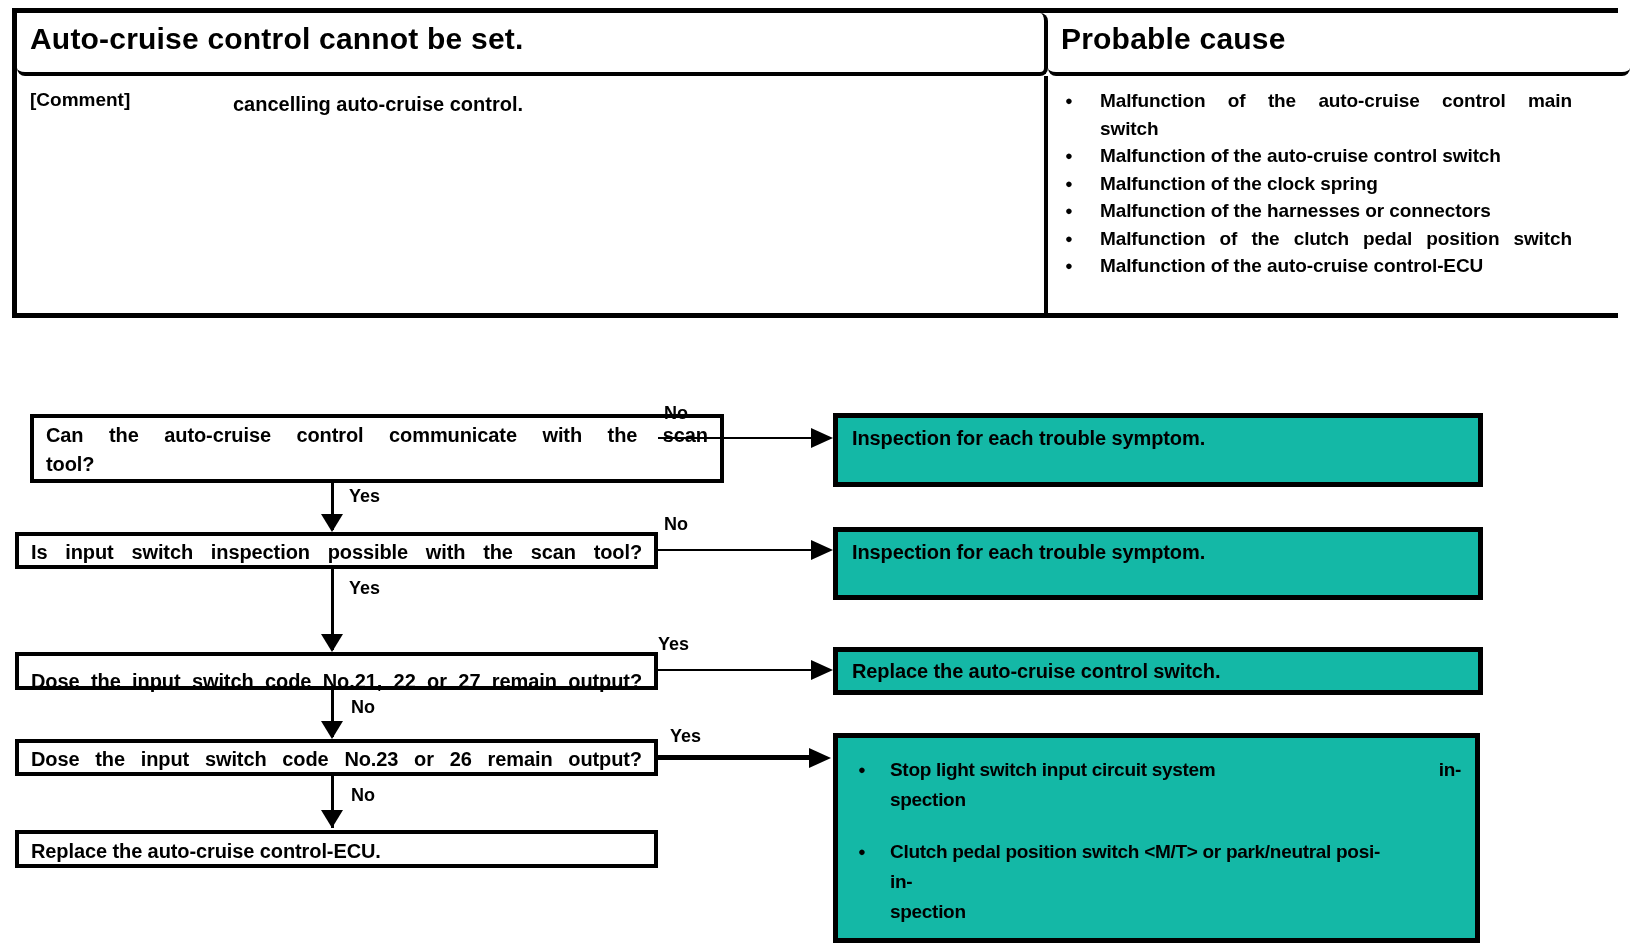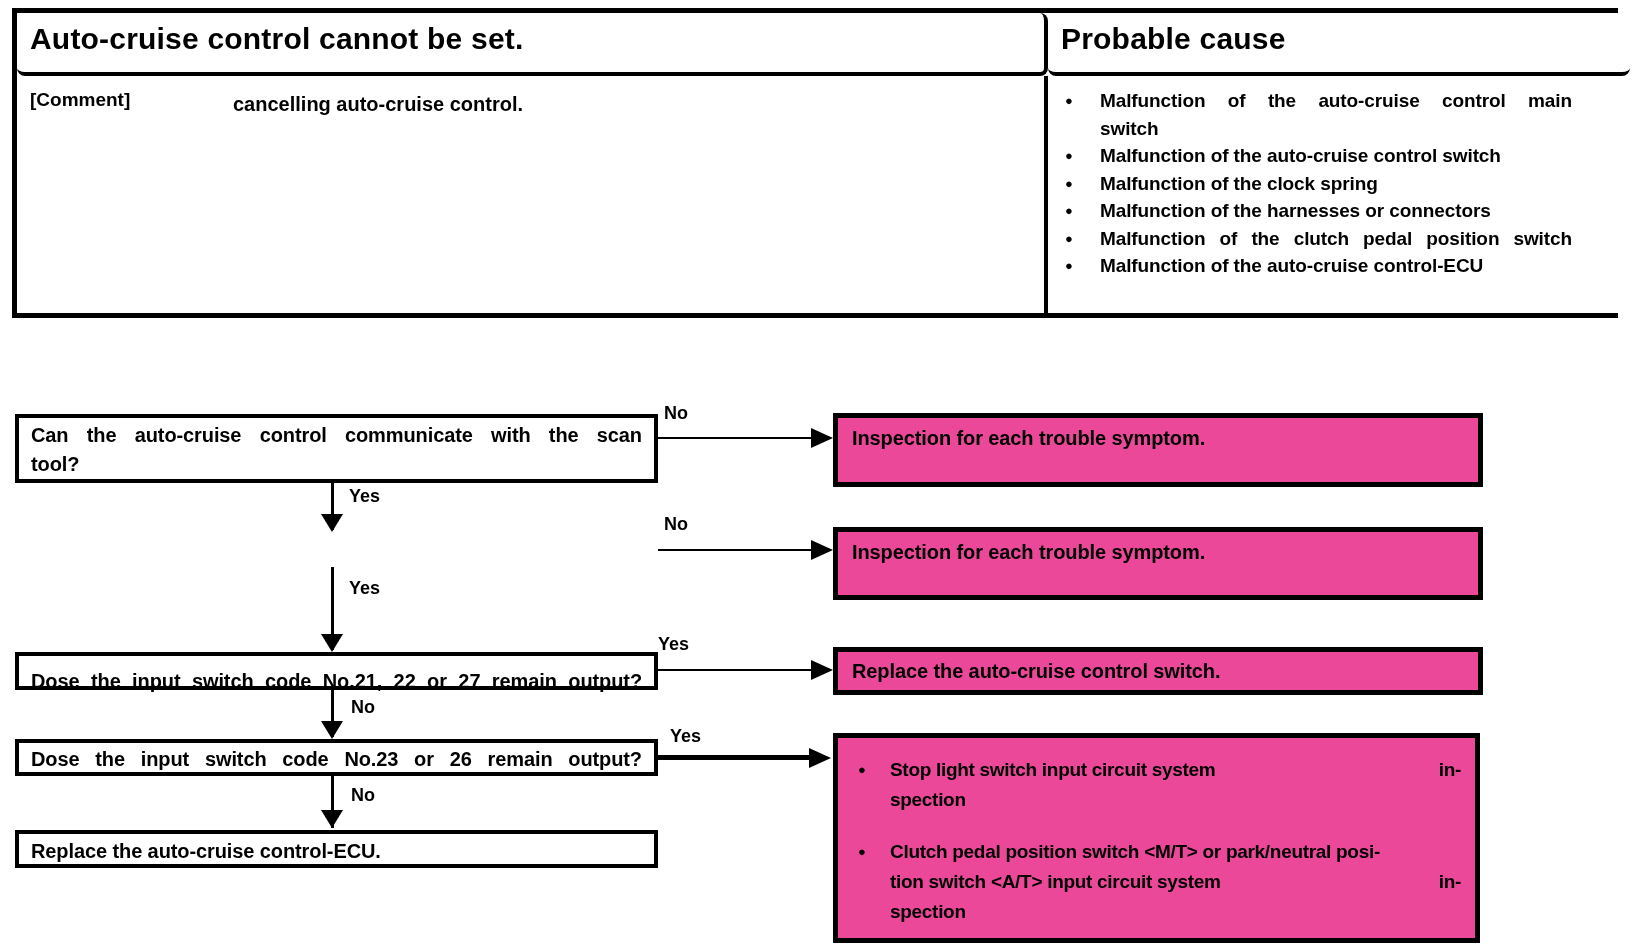--- a/index.html
+++ b/index.html
@@ -26,21 +26,21 @@
   .causes .dot { width:38px; font-size:13px; line-height:27.5px; padding-left:3px; }
   .causes .txt { width:472px; line-height:27.5px; letter-spacing:-.1px; }
   .jl { text-align:justify; text-align-last:justify; }
   
   .fbox {
     position:absolute; background:#fff; border:4px solid #000;
     font-size:20px; font-weight:bold; line-height:29px; padding:1px 12px;
     letter-spacing:-.1px;
   }
   .rbox {
-    position:absolute; background:#ec4899; border:5px solid #000;
+    position:absolute; background:#14b8a6; border:5px solid #000;
     font-size:20px; font-weight:bold; padding:9px 14px; letter-spacing:-.1px;
   }
   .q1box { padding-top:3px; }
   .oneline { white-space:nowrap; }
   .vline { position:absolute; width:3px; background:#000; }
   .varrow { position:absolute; width:0; height:0;
     border-left:11px solid transparent; border-right:11px solid transparent;
     border-top:18px solid #000; }
   .hline { position:absolute; height:2px; background:#000; }
   .hline.thick { height:5px; }
@@ -102,25 +102,28 @@
             </span>
         </li>
         <li>
           <span class="dot">●</span>
           <span class="txt oneline">Malfunction of the auto-cruise control-ECU</span>
         </li>
       </ul>
     </div>
   </div>
 
-  <div class="fbox q1box" style="left:15px; top:414px; width:643px; height:69px;">
+  <div class="fbox q1box" style="left:30px; top:414px; width:694px; height:69px;">
     <div class="jl">Can the auto-cruise control communicate with the scan</div>
     <div>tool?</div>
   </div>
 
+  <div class="fbox" style="left:15px; top:532px; width:643px; height:37px; padding-top:2px;">
+    <div class="jl oneline">Is input switch inspection possible with the scan tool?</div>
+  </div>
 
   <div class="fbox" style="left:15px; top:652px; width:643px; height:38px; padding-top:11px;">
     <div class="jl oneline">Dose the input switch code No.21, 22 or 27 remain output?</div>
   </div>
 
   <div class="fbox" style="left:15px; top:739px; width:643px; height:37px; padding-top:2px;">
     <div class="jl oneline">Dose the input switch code No.23 or 26 remain output?</div>
   </div>
 
   <div class="fbox" style="left:15px; top:830px; width:643px; height:38px; padding-top:3px;">
@@ -148,21 +151,20 @@
           <span>in-</span>
         </span>
         <span style="display:block">spection</span>
       </span>
     </div>
     <div class="r4item gap20">
       <span class="dot">●</span>
       <span class="body">
         <span style="display:block; white-space:nowrap;">Clutch pedal position switch &lt;M/T&gt; or park/neutral posi-</span>
         <span class="split">
-          <span>tion switch &lt;A/T&gt; input circuit system</span>
           <span>in-</span>
         </span>
         <span style="display:block">spection</span>
       </span>
     </div>
   </div>
 
   <div class="vline" style="left:331px; top:480px; height:50px;"></div>
   <div class="varrow" style="left:321px; top:514px;"></div>
   <div class="lbl" style="left:349px; top:486px;">Yes</div>

